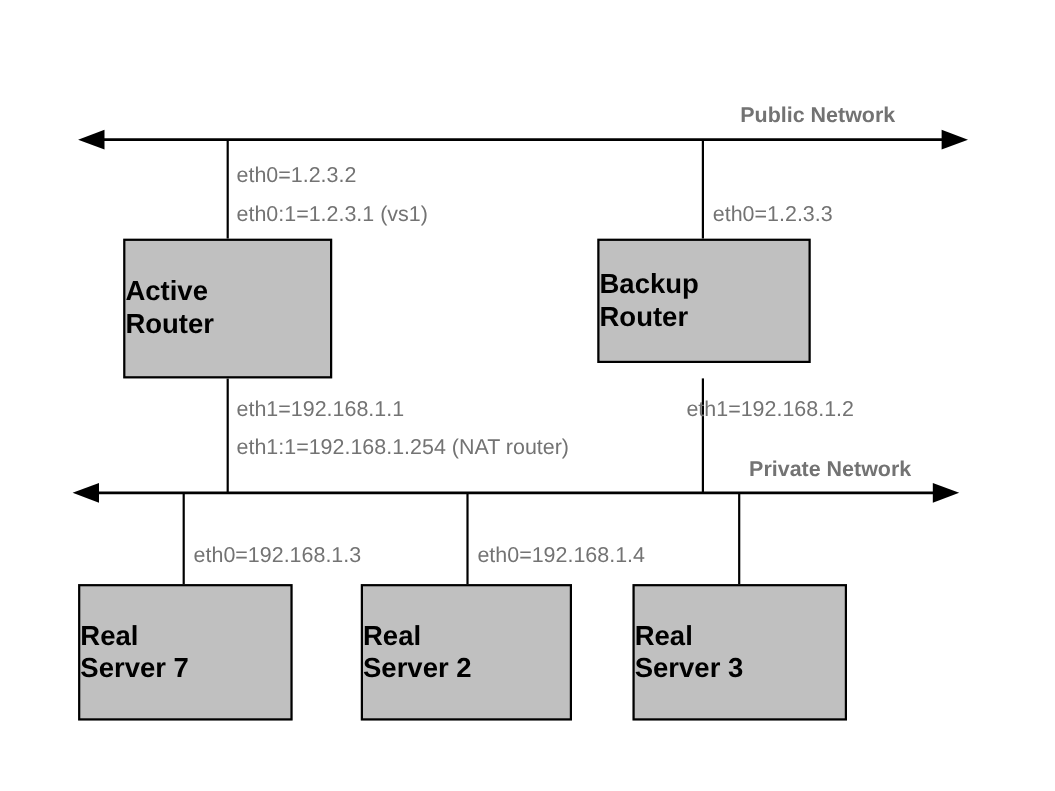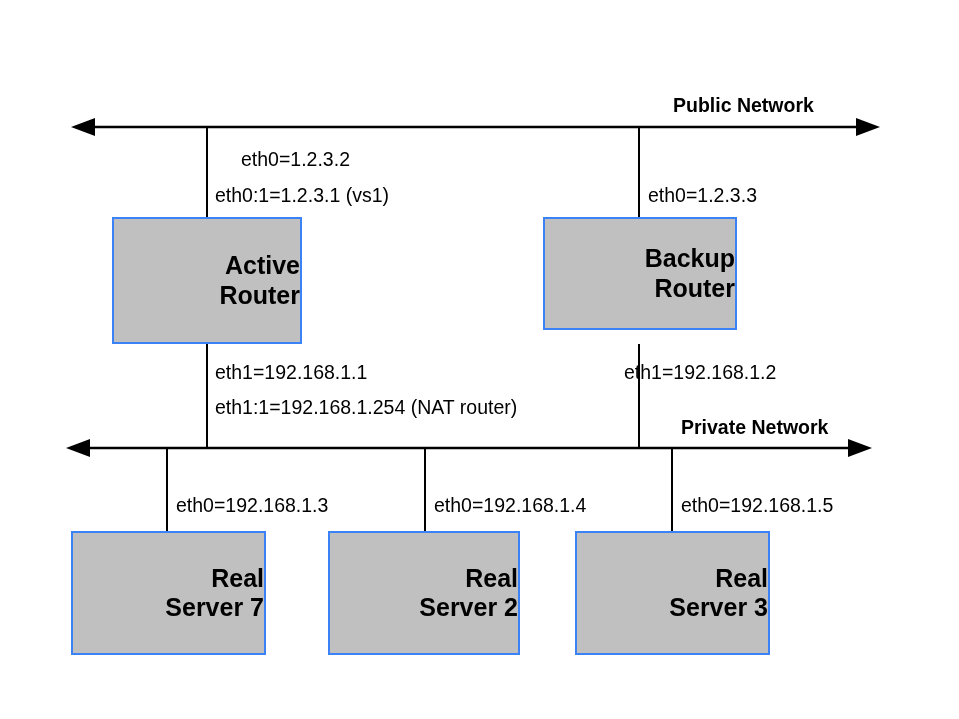--- a/index.html
+++ b/index.html
@@ -22,41 +22,41 @@
     position: absolute;
     left: 0;
     top: 0;
     width: 959px;
     height: 719px;
     pointer-events: none;
   }
   .node-box {
     position: absolute;
     background: #c0c0c0;
-    border: 2px solid #3b82f6;
+    border: 2px solid #000000;
     box-sizing: border-box;
     display: flex;
     flex-direction: column;
-    align-items: flex-end;
+    align-items: flex-start;
     justify-content: center;
     font-weight: bold;
     font-size: 25px;
     line-height: 1.18;
     color: #000000;
     text-align: center;
     letter-spacing: 0px;
   }
   .node-box .line2 {
     display: block;
   }
   .lbl {
     position: absolute;
     font-size: 19.5px;
     line-height: 1.0;
-    color: #000000;
+    color: #737373;
     white-space: nowrap;
   }
   .lbl.bold {
     font-weight: bold;
     font-size: 19.5px;
   }
 </style>
 </head>
 <body>
 
@@ -82,21 +82,21 @@
 
     <line x1="167" y1="448" x2="167" y2="531" stroke="#000000" stroke-width="2"></line>
     <line x1="425" y1="448" x2="425" y2="531" stroke="#000000" stroke-width="2"></line>
     <line x1="672" y1="448" x2="672" y2="531" stroke="#000000" stroke-width="2"></line>
   </svg>
 
   <div class="lbl bold" style="left:673px; top:96px;">Public Network</div>
 
   <div class="lbl bold" style="left:681px; top:418px;">Private Network</div>
 
-  <div class="lbl" style="left:215px; top:150px;margin-left:26px;">eth0=1.2.3.2</div>
+  <div class="lbl" style="left:215px; top:150px;">eth0=1.2.3.2</div>
   <div class="lbl" style="left:215px; top:186px;">eth0:1=1.2.3.1 (vs1)</div>
 
   <div class="lbl" style="left:648px; top:186px;">eth0=1.2.3.3</div>
 
   <div class="node-box" style="left:112px; top:217px; width:190px; height:127px;">
     <span>Active</span>
     <span class="line2">Router</span>
   </div>
 
   <div class="node-box" style="left:543px; top:217px; width:194px; height:113px;">
@@ -104,21 +104,20 @@
     <span class="line2">Router</span>
   </div>
 
   <div class="lbl" style="left:215px; top:363px;">eth1=192.168.1.1</div>
   <div class="lbl" style="left:215px; top:398px;text-align:center;">eth1:1=192.168.1.254 (NAT router)</div>
 
   <div class="lbl" style="left:624px; top:363px;">eth1=192.168.1.2</div>
 
   <div class="lbl" style="left:176px; top:496px;">eth0=192.168.1.3</div>
   <div class="lbl" style="left:434px; top:496px;">eth0=192.168.1.4</div>
-  <div class="lbl" style="left:681px; top:496px;">eth0=192.168.1.5</div>
 
   <div class="node-box" style="left:71px; top:531px; width:195px; height:124px;">
     <span>Real</span>
     <span class="line2">Server 7</span>
   </div>
 
   <div class="node-box" style="left:328px; top:531px; width:192px; height:124px;">
     <span>Real</span>
     <span class="line2">Server 2</span>
   </div>

